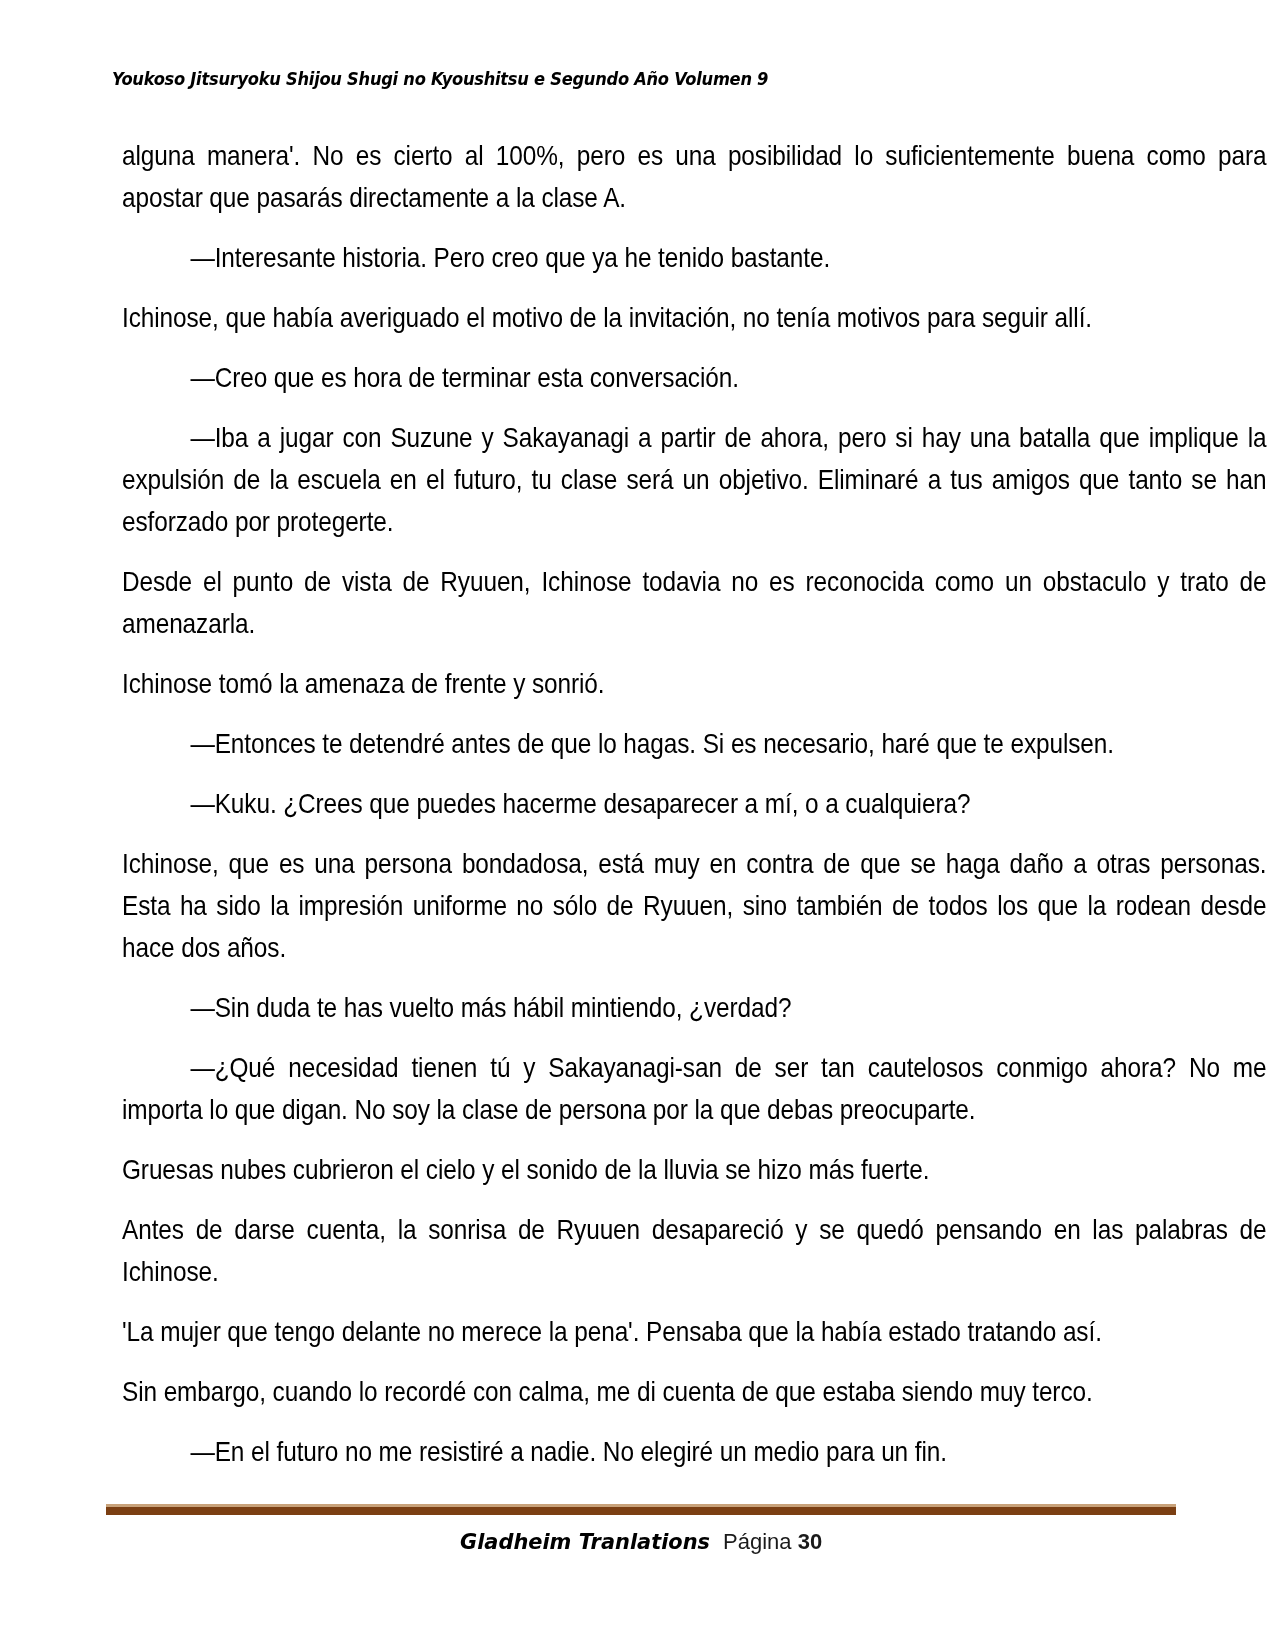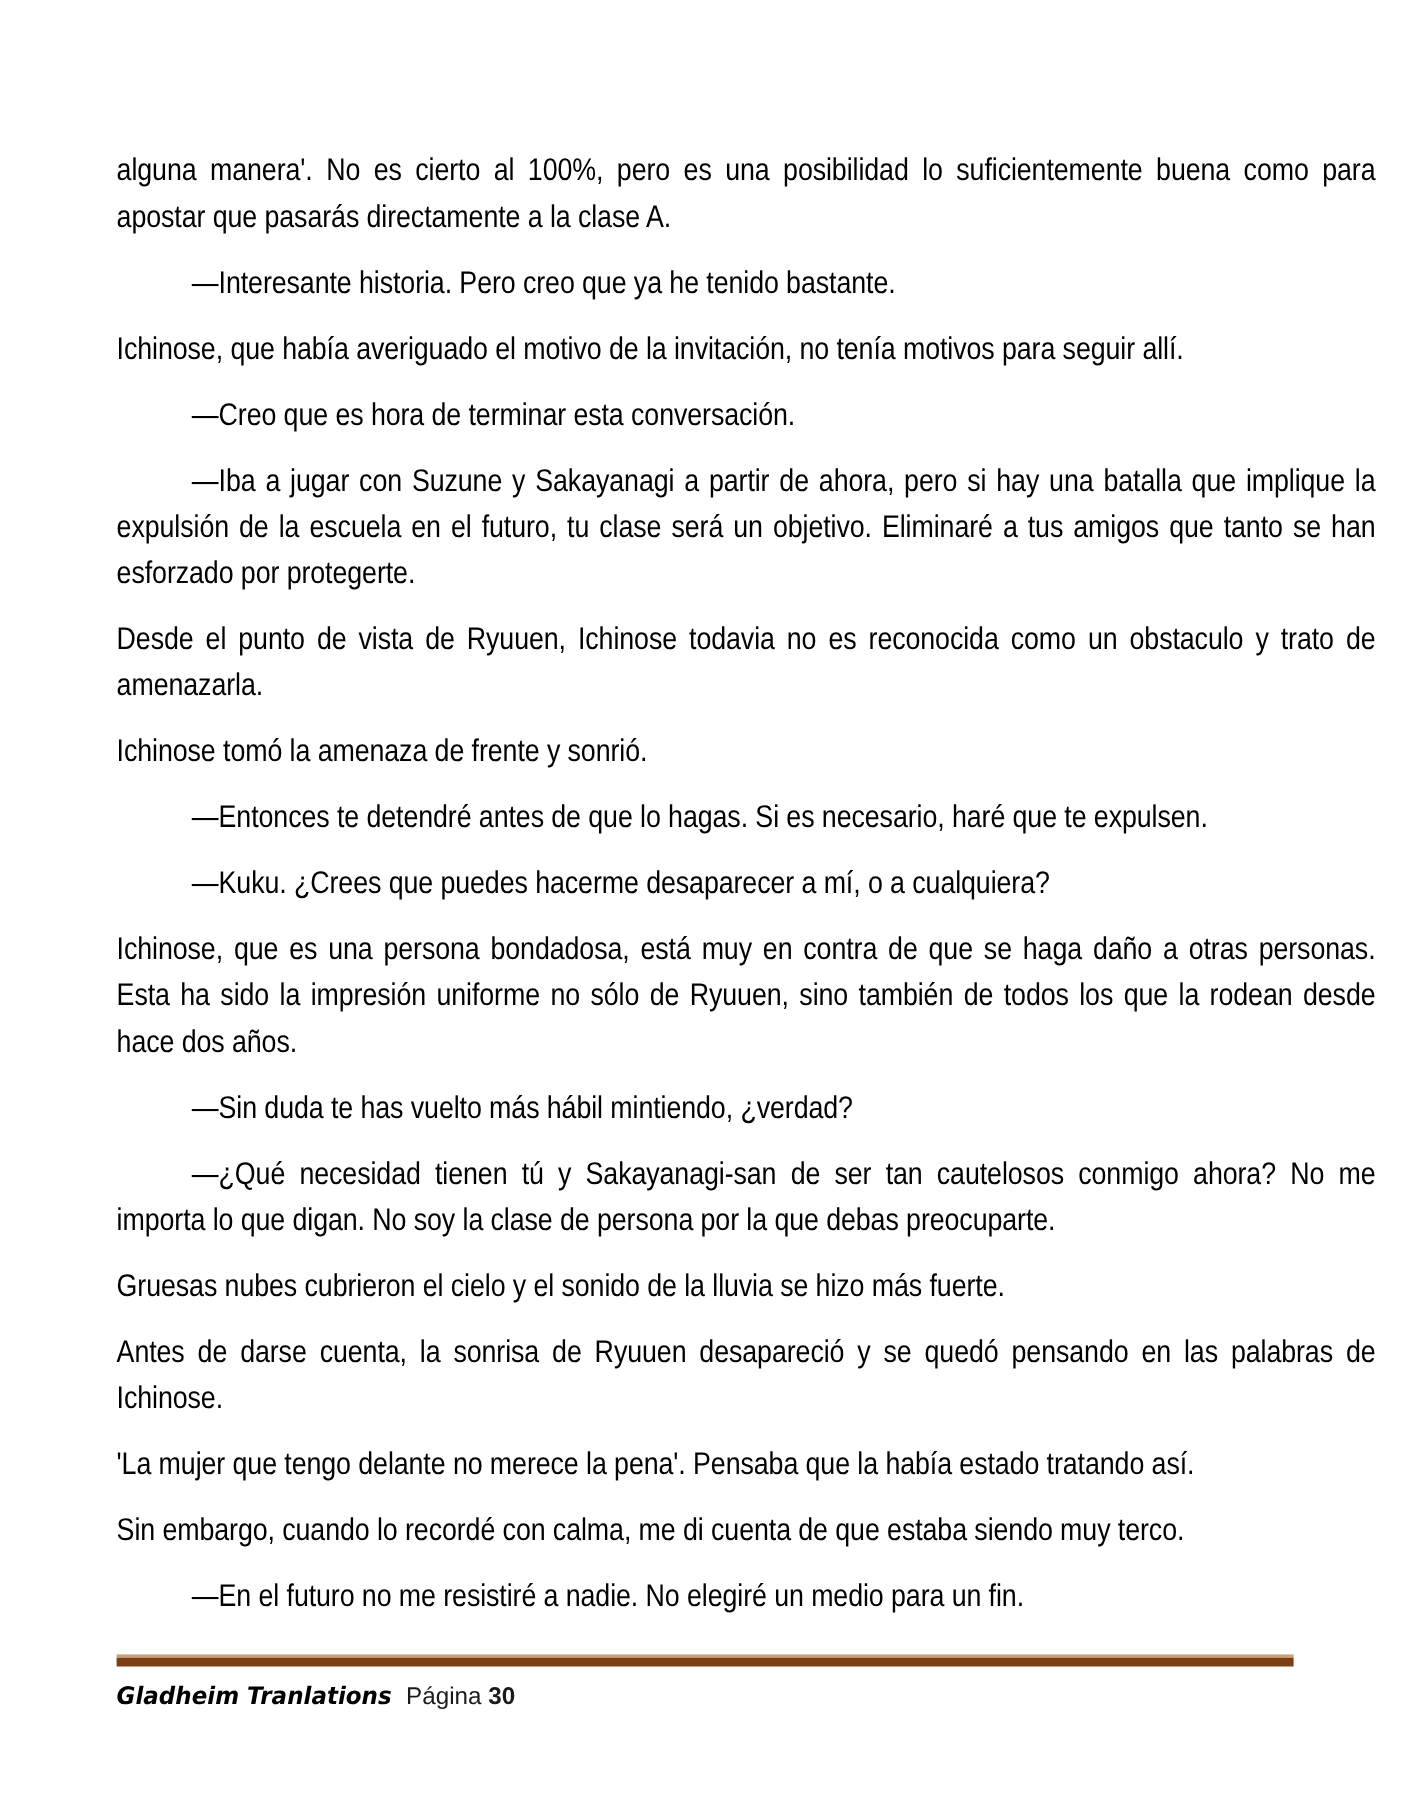--- a/index.html
+++ b/index.html
@@ -37,21 +37,21 @@
     transform: scaleX(0.88);
     transform-origin: left center;
     white-space: nowrap;
     color: #000;
     line-height: 1.2;
   }
 
   
   .content {
     position: absolute;
-    left: 106px;
+    left: 122px;
     top: 134px;
     width: 1070px;
   }
   .para {
     font-family: "Liberation Sans", sans-serif;
     font-size: 28.5px;
     line-height: 42px;
     text-align: justify;
     text-justify: inter-word;
     margin: 0 0 18px 0;
@@ -88,21 +88,21 @@
   .footer-rule .rule-thick {
     position: absolute;
     left: 0; top: 3px;
     width: 100%;
     height: 8px;
     background: #7b3f13;
   }
   .footer-row {
     display: flex;
     align-items: baseline;
-    justify-content: flex-start;
+    justify-content: center;
     margin-top: 14px;
   }
   .footer-left {
     font-family: "DejaVu Sans", sans-serif;
     font-weight: bold;
     font-style: italic;
     font-size: 22px;
     letter-spacing: 0px;
     transform: scaleX(0.95);
     transform-origin: left center;
@@ -116,20 +116,23 @@
   }
   .footer-right .pagenum {
     font-weight: bold;
   }
 </style>
 </head>
 <body>
 
 <div class="page">
 
+  <div class="page-header">
+    <div class="header-title">Youkoso Jitsuryoku Shijou Shugi no Kyoushitsu e  Segundo Año Volumen 9</div>
+  </div>
 
   <div class="content">
       <p class="para">alguna manera'. No es cierto al 100%, pero es una posibilidad lo suficientemente buena como para apostar que pasarás directamente a la clase A.</p>
       <p class="para dialogue">—Interesante historia. Pero creo que ya he tenido bastante.</p>
       <p class="para">Ichinose, que había averiguado el motivo de la invitación, no tenía motivos para seguir allí.</p>
       <p class="para dialogue">—Creo que es hora de terminar esta conversación.</p>
       <p class="para dialogue">—Iba a jugar con Suzune y Sakayanagi a partir de ahora, pero si hay una batalla que implique la expulsión de la escuela en el futuro, tu clase será un objetivo. Eliminaré a tus amigos que tanto se han esforzado por protegerte.</p>
       <p class="para">Desde el punto de vista de Ryuuen, Ichinose todavia no es reconocida como un obstaculo y trato de amenazarla.</p>
       <p class="para">Ichinose tomó la amenaza de frente y sonrió.</p>
       <p class="para dialogue">—Entonces te detendré antes de que lo hagas. Si es necesario, haré que te expulsen.</p>

